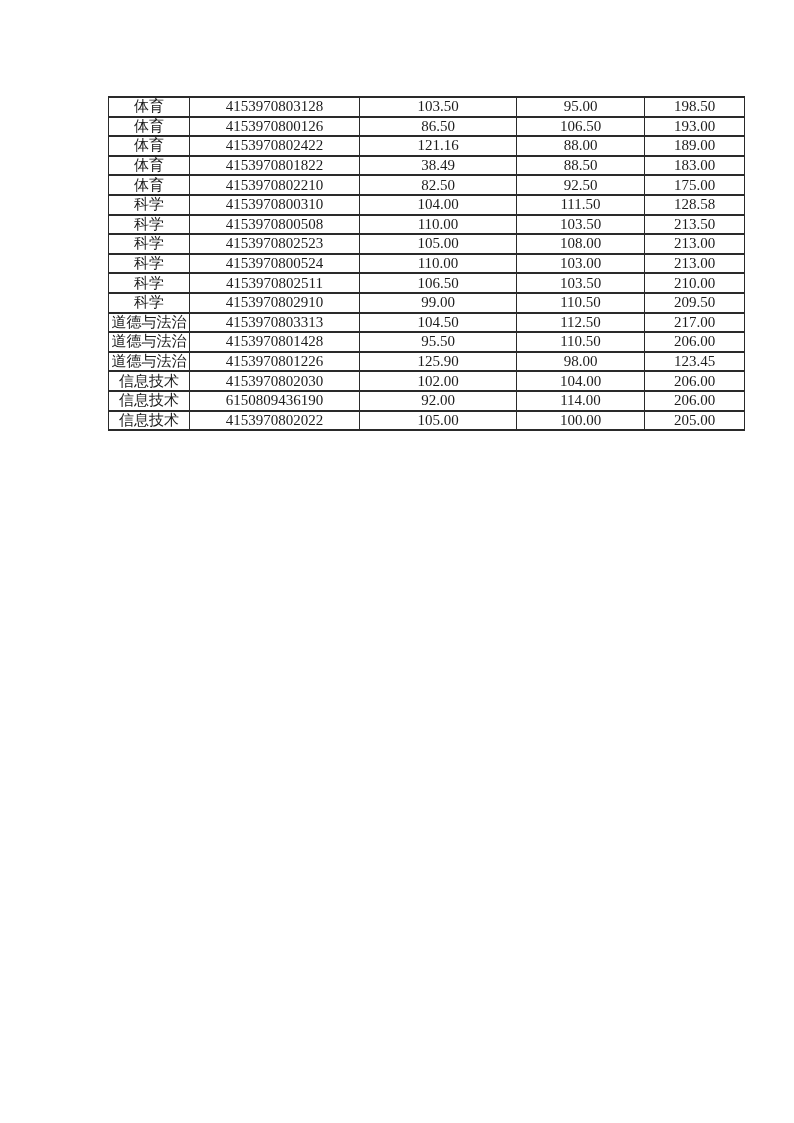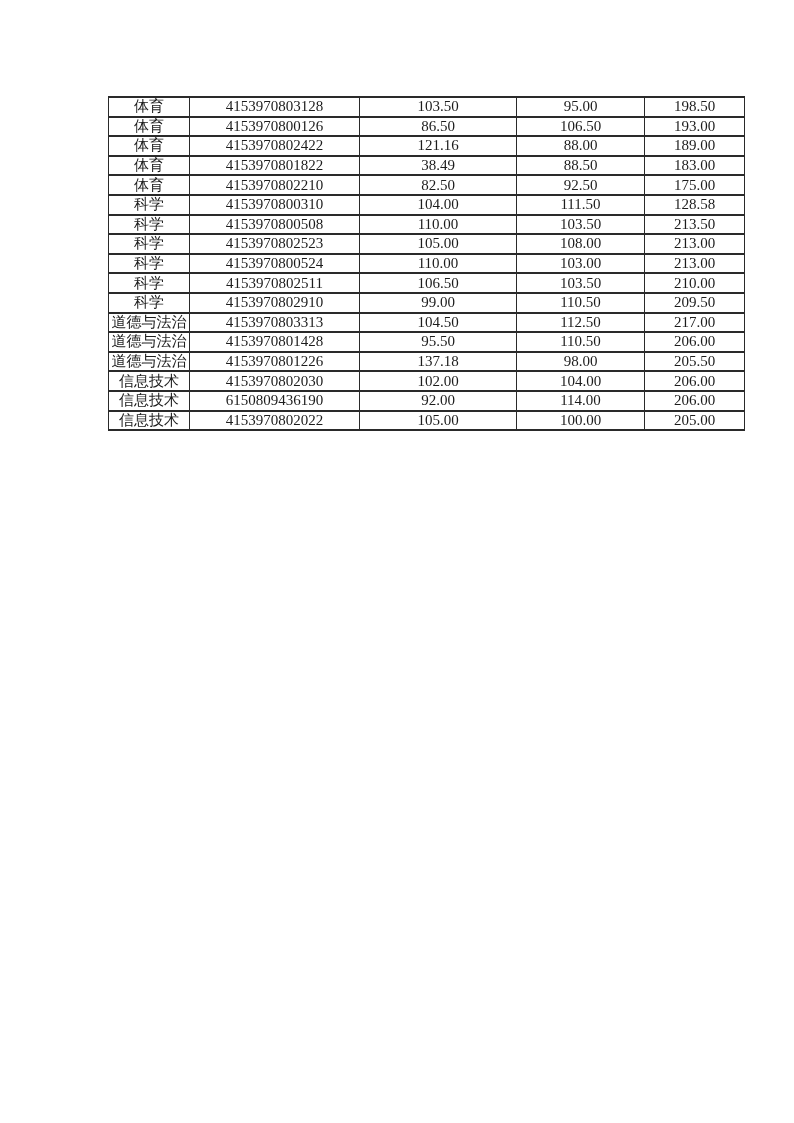--- a/index.html
+++ b/index.html
@@ -145,23 +145,23 @@
         <tr>
     <td>道德与法治</td>
     <td>4153970801428</td>
     <td>95.50</td>
     <td>110.50</td>
     <td>206.00</td>
   </tr>
         <tr>
     <td>道德与法治</td>
     <td>4153970801226</td>
-    <td>137.18</td>
+    <td>125.90</td>
     <td>98.00</td>
-    <td>205.50</td>
+    <td>123.45</td>
   </tr>
         <tr>
     <td>信息技术</td>
     <td>4153970802030</td>
     <td>102.00</td>
     <td>104.00</td>
     <td>206.00</td>
   </tr>
         <tr>
     <td>信息技术</td>

